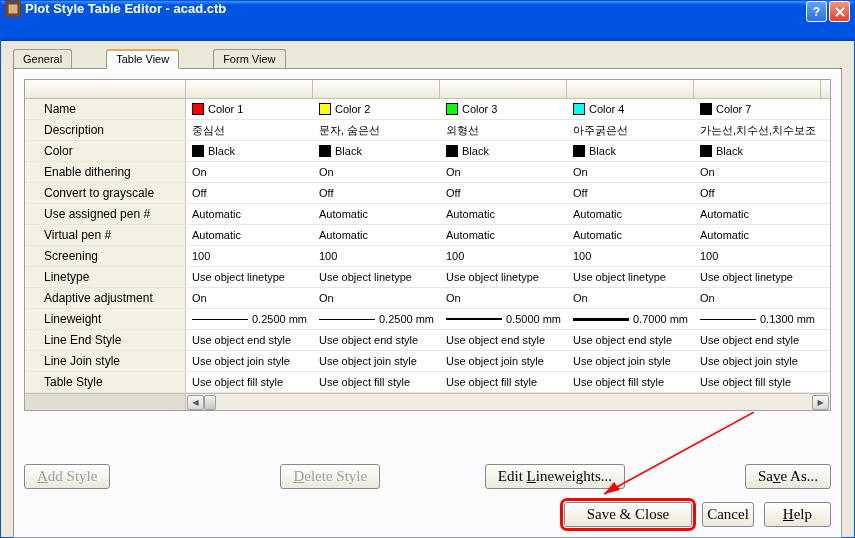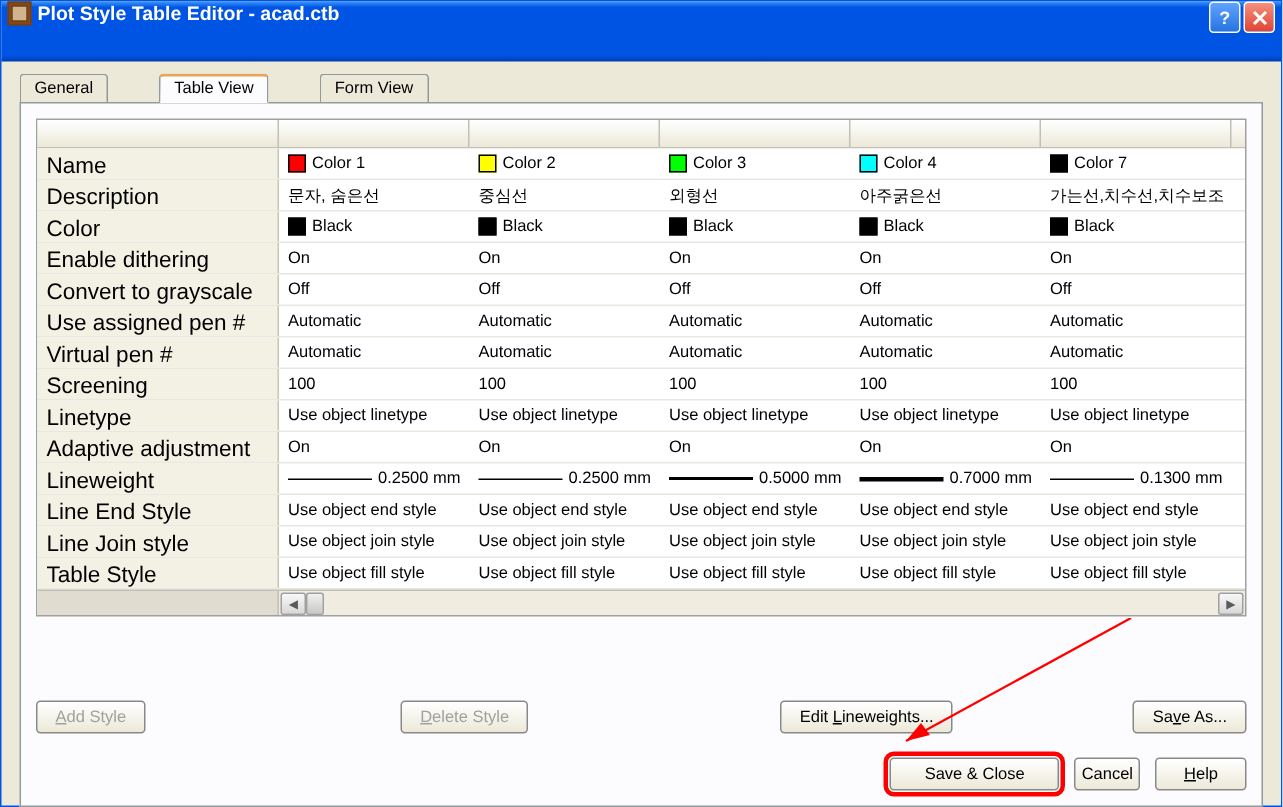--- a/index.html
+++ b/index.html
@@ -18,33 +18,33 @@
 .tab { padding: 3px 9px; background: #ece9d8; border: 1px solid #919b9c; border-bottom: none; border-radius: 3px 3px 0 0; margin-right: -1px; cursor: pointer; position: relative; font-size: 11px; }
 .tab.active { background: #fcfcfe; border-bottom: 1px solid #fcfcfe; margin-bottom: -1px; z-index: 3; border-top: 2px solid #e8a657; padding-top: 2px; }
 .tab-panel { border: 1px solid #919b9c; background: #fcfcfe; padding: 10px; height: 470px; position: relative; }
 .grid-container { border: 1px solid #a0a0a0; width: 100%; }
 .grid-header { height: 19px; background: linear-gradient(to bottom, #fff, #ece9d8); border-bottom: 1px solid #c0c0b8; display: flex; }
 .grid-header-cell { border-right: 1px solid #c0c0b8; height: 100%; }
 .label-col { width: 161px; flex-shrink: 0; }
 .data-col { width: 127px; flex-shrink: 0; }
 .grid-body { background: #fff; }
 .grid-row { display: flex; height: 21px; border-bottom: 1px solid #e8e8e0; }
-.grid-label { width: 161px; padding: 3px 6px; background: #f3f0e4; border-right: 1px solid #c7c5b8; font-size: 15px; flex-shrink: 0; }
+.grid-label { width: 161px; padding: 3px 19px; background: #f3f0e4; border-right: 1px solid #c7c5b8; font-size: 12px; flex-shrink: 0; }
 .grid-cell { width: 127px; padding: 3px 6px; font-size: 11px; flex-shrink: 0; display: flex; align-items: center; gap: 4px; white-space: nowrap; overflow: hidden; }
 .swatch { width: 12px; height: 12px; border: 1px solid #000; flex-shrink: 0; }
 .lw-line { display: inline-block; background: #000; vertical-align: middle; }
 .scrollbar-h { height: 17px; background: #f0ede0; border-top: 1px solid #c0c0b8; display: flex; align-items: center; }
 .scroll-track-spacer { width: 161px; background: #e0ddd0; border-right: 1px solid #c0c0b8; height: 100%; }
 .scroll-btn { width: 17px; height: 15px; background: linear-gradient(to bottom, #f8f8f8, #d8d8d8); border: 1px solid #a0a0a0; border-radius: 2px; display: flex; align-items: center; justify-content: center; font-size: 8px; color: #5a5a5a; cursor: pointer; }
 .scroll-thumb { width: 12px; height: 15px; background: linear-gradient(to bottom, #f0f0f0, #c8c8c8); border: 1px solid #a0a0a0; border-radius: 2px; cursor: pointer; }
 .scroll-track { flex: 1; background: #f0ede0; display: flex; align-items: center; justify-content: space-between; padding: 0 1px; }
 .scroll-track-inner { flex: 1; }
 .button-row1 { position: absolute; bottom: 48px; left: 10px; right: 10px; display: flex; align-items: center; }
 .button-row2 { position: absolute; bottom: 10px; right: 10px; display: flex; gap: 10px; }
-.btn { padding: 3px 12px; background: linear-gradient(to bottom, #fff, #ece9d8); border: 1px solid #888; border-radius: 3px; font-size: 11px; cursor: pointer; min-height: 22px; font-family: Liberation Sans, sans-serif; }
+.btn { padding: 3px 12px; background: linear-gradient(to bottom, #fff, #ece9d8); border: 1px solid #888; border-radius: 3px; font-size: 15px; cursor: pointer; min-height: 22px; font-family: Liberation Serif, serif; }
 .btn:disabled { color: #a0a0a0; cursor: default; }
 .btn-highlight { outline: 3px solid #ff0000; outline-offset: 1px; }
 u { text-decoration: underline; }
 .arrow-svg { position: absolute; bottom: 25px; left: 570px; width: 180px; height: 100px; pointer-events: none; z-index: 10; }
 </style>
 </head>
 <body>
 
 <div class="window">
   <div class="titlebar">
@@ -98,22 +98,22 @@
                 <span class="swatch" style="background: rgb(0, 255, 255);"></span>
                 <span>Color 4</span>
               </div>
               <div class="grid-cell">
                 <span class="swatch" style="background: rgb(0, 0, 0);"></span>
                 <span>Color 7</span>
               </div>
             </div>
             <div class="grid-row">
               <div class="grid-label">Description</div>
+              <div class="grid-cell">중심선</div>
               <div class="grid-cell">문자, 숨은선</div>
-              <div class="grid-cell">중심선</div>
               <div class="grid-cell">외형선</div>
               <div class="grid-cell">아주굵은선</div>
               <div class="grid-cell">가는선,치수선,치수보조</div>
             </div>
             <div class="grid-row">
               <div class="grid-label">Color</div>
               <div class="grid-cell">
                 <span class="swatch" style="background: rgb(0, 0, 0);"></span>
                 <span>Black</span>
               </div>

